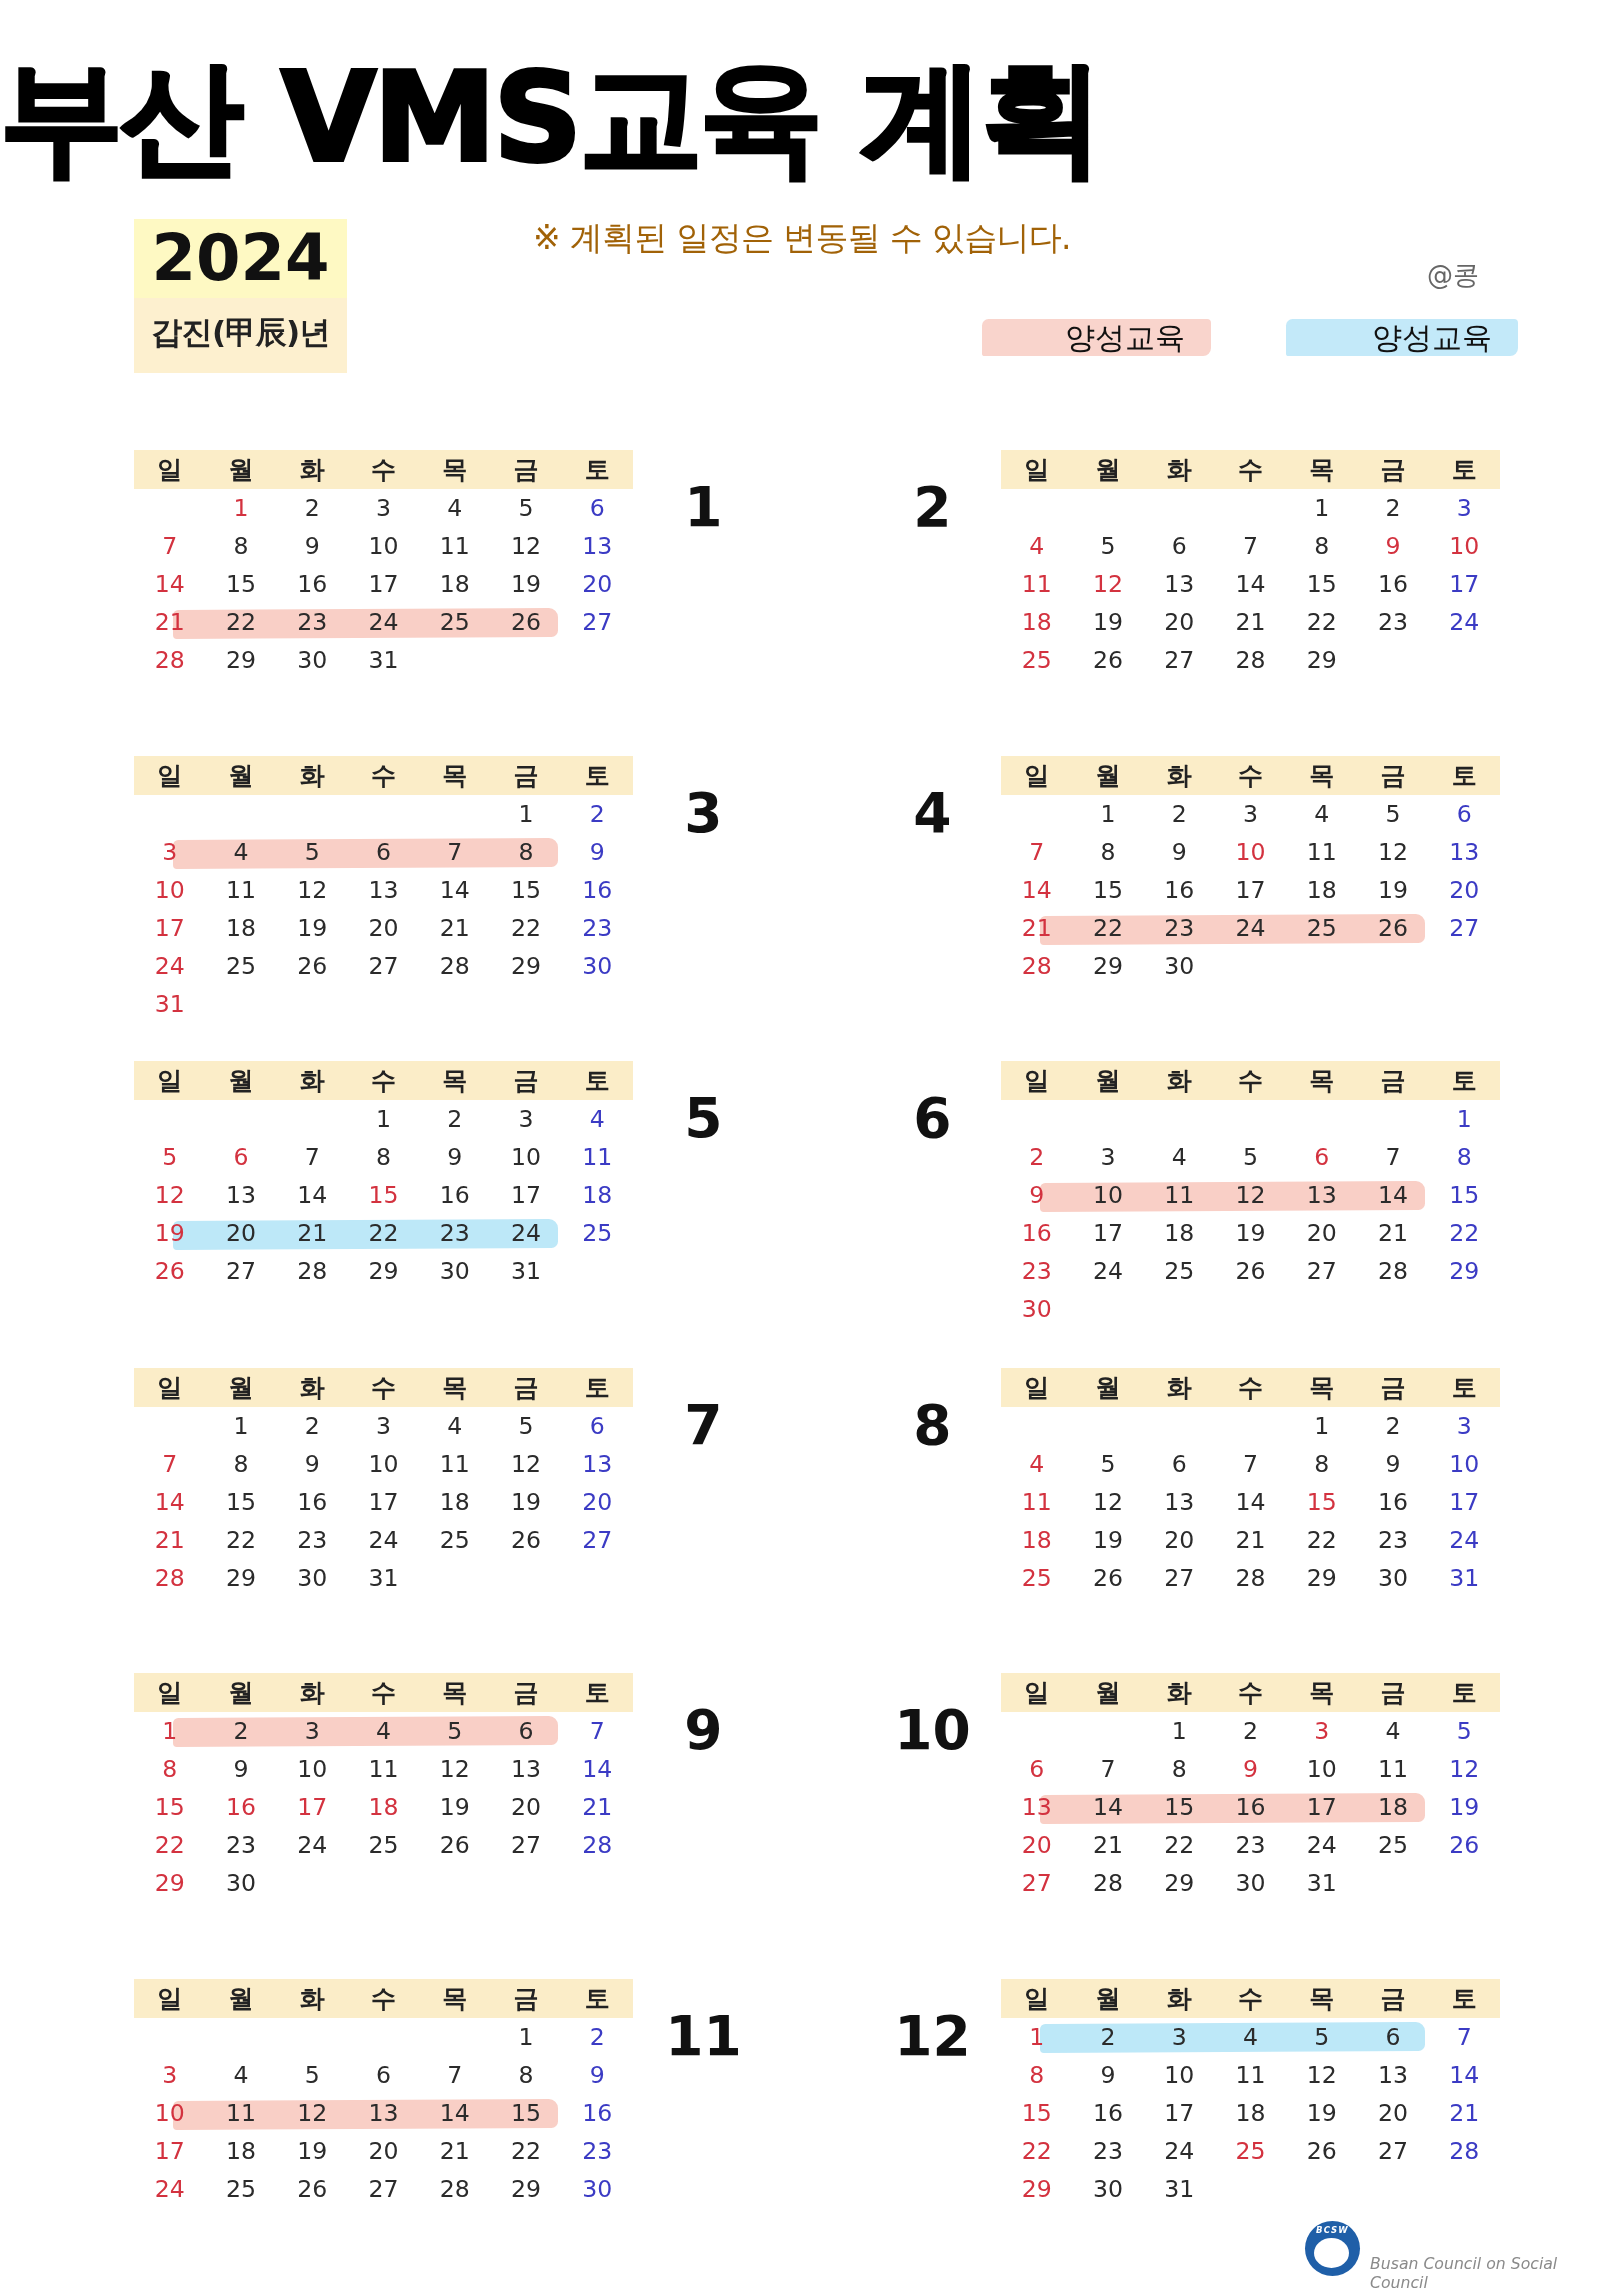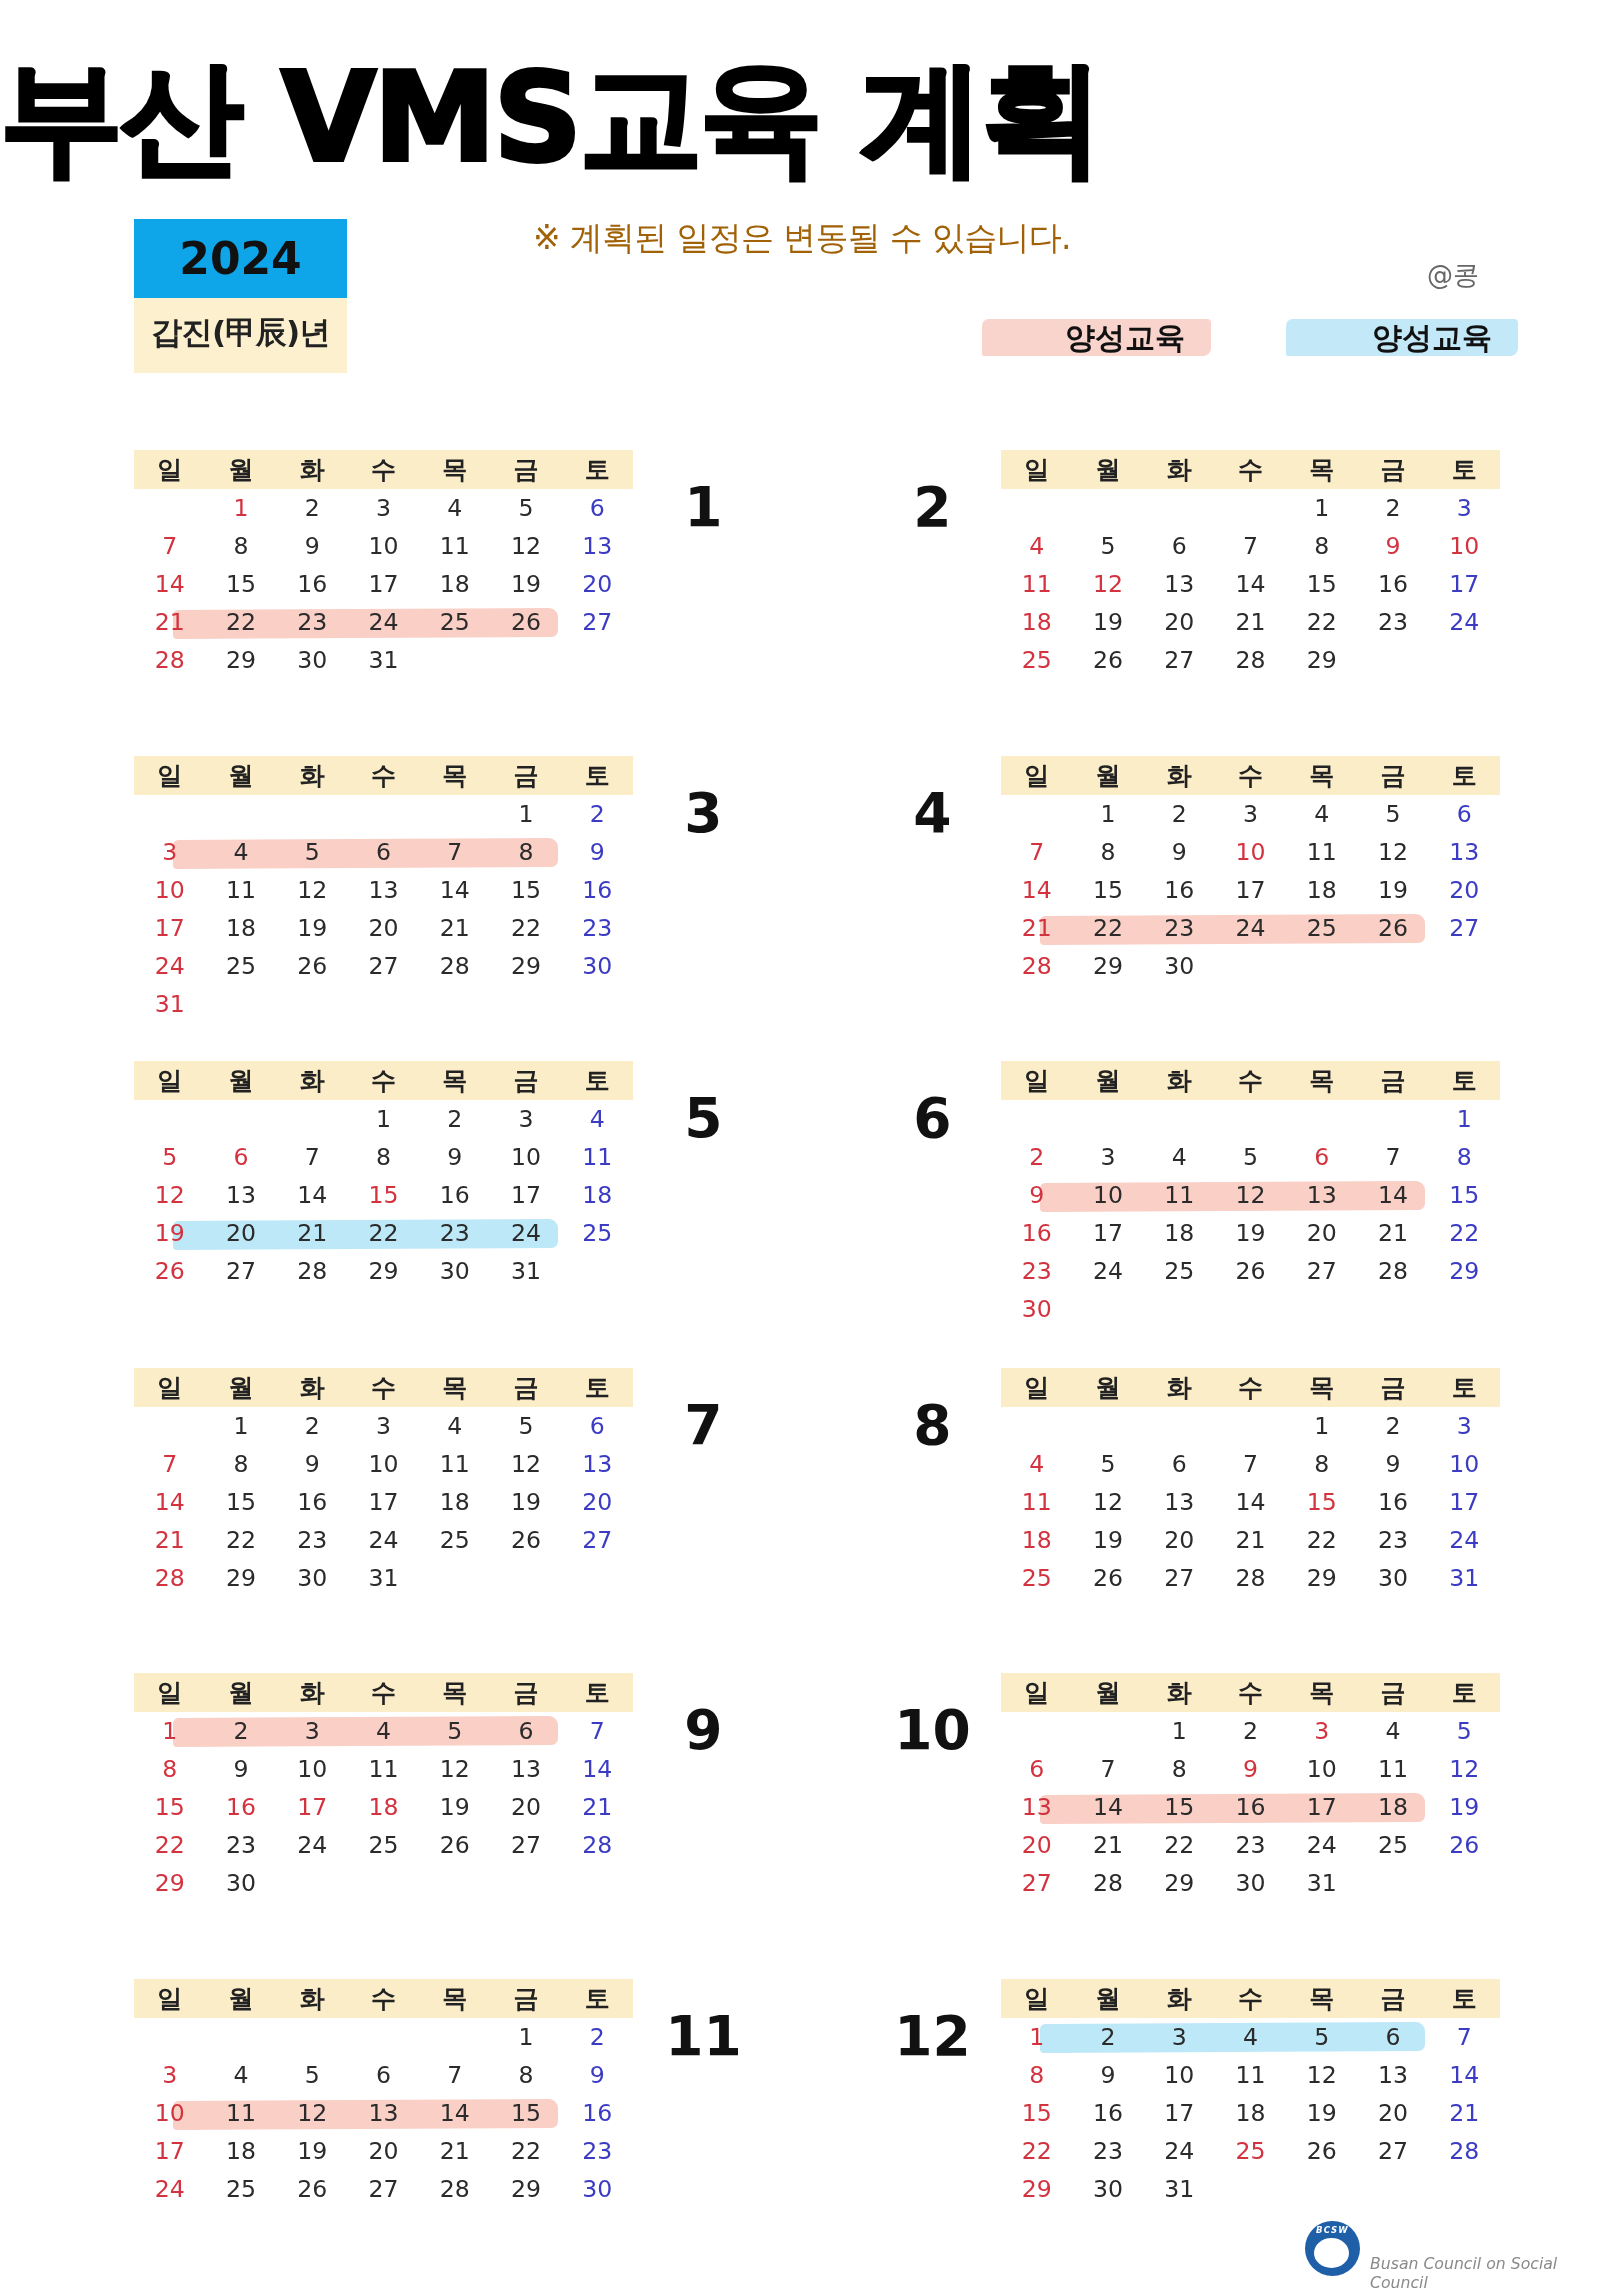--- a/index.html
+++ b/index.html
@@ -8,37 +8,36 @@
     font-family: "DejaVu Sans", "Liberation Sans", sans-serif; color: #222; overflow: hidden;
   }
   .title {
     position: absolute; left: 0; top: 56px; width: 1623px; text-align: left;
     font-family: "DejaVu Sans", sans-serif; font-weight: 900; font-size: 123px;
     letter-spacing: -2.6px; color: #000; line-height: 1;
     -webkit-text-stroke: 3.9px #000;
   }
   .yearbox { position: absolute; left: 134px; top: 219px; width: 213px; height: 154px; }
   .yearbox .yr {
-    height: 79px; background: #0ea5e9; text-align: center; font-weight: bold;
-    font-size: 44px; line-height: 79px; color: #111;
+    height: 79px; background: #fef9c3; text-align: center; font-weight: bold;
+    font-size: 64px; line-height: 79px; color: #111;
   }
   .yearbox .gz {
     height: 75px; background: #fdf0cf; text-align: center; font-weight: bold;
     font-size: 31px; line-height: 69px; color: #222; letter-spacing: -0.7px;
   }
   .note {
     position: absolute; left: 533px; top: 216px; font-size: 33px; color: #a16207;
     letter-spacing: -0.7px;
   }
   .author { position: absolute; left: 1427px; top: 258px; font-size: 26px; color: #666; }
   .legend {
     position: absolute; top: 319px; height: 37px; font-size: 30px; line-height: 37px;
     color: #111; text-align: right; padding-right: 26px; box-sizing: border-box;
     border-radius: 6.5px 3.9px 7.9px 2.6px;
-    font-weight: bold;
   }
   .legend.pink { left: 982px; width: 229px; background: #f9d4cc; }
   .legend.blue { left: 1286px; width: 232px; background: #c3e9f9; }
 
   .cal { position: absolute; width: 499px; }
   .cal .hdr {
     display: grid; grid-template-columns: repeat(7, 1fr); height: 39px;
     background: #fbedc8; align-items: center;
   }
   .cal .hdr span { text-align: center; font-weight: bold; font-size: 25px; color: #222; }

